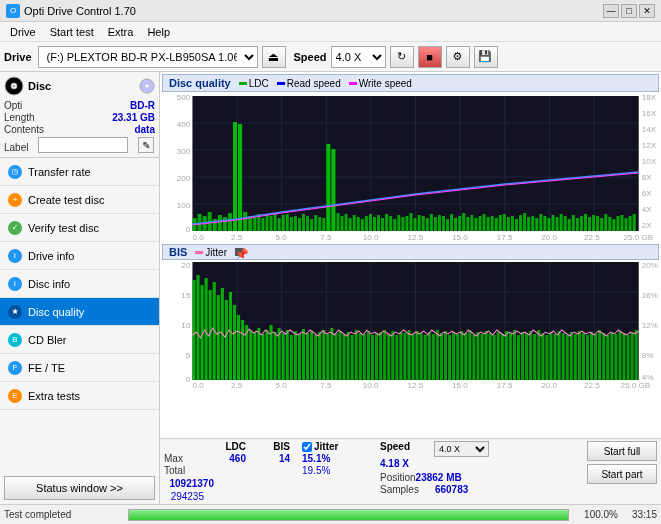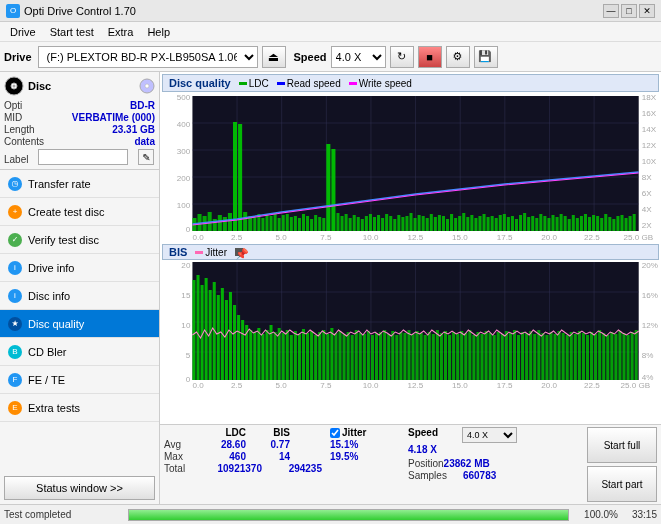--- a/index.html
+++ b/index.html
@@ -54,21 +54,21 @@
 
     
     .content-area { flex: 1; display: flex; flex-direction: column; background: white; }
     .chart-title-bar { background: #e0e8f8; height: 18px; display: flex; align-items: center; padding: 0 6px; gap: 8px; border: 1px solid #a0b8d0; margin-bottom: 2px; }
     .chart-title { font-weight: bold; font-size: 11px; color: #003080; }
     .legend-item { display: flex; align-items: center; gap: 2px; font-size: 10px; }
     .legend-dot { width: 8px; height: 3px; }
 
     
     .stats-bar { background: #f5f5f5; border-top: 1px solid #ccc; padding: 2px 4px; display: flex; align-items: flex-start; gap: 8px; }
-    .start-btn { height: 36px; width: 70px; border: 1px solid #aaa; background: linear-gradient(#fff, #e0e0e0); cursor: pointer; font-size: 10px; }
+    .start-btn { height: 20px; width: 70px; border: 1px solid #aaa; background: linear-gradient(#fff, #e0e0e0); cursor: pointer; font-size: 10px; }
 
     
     .status-bar { height: 20px; background: #f0f0f0; border-top: 1px solid #ccc; display: flex; align-items: center; padding: 0 4px; gap: 4px; }
     .status-text { font-size: 10px; color: #333; width: 120px; }
     .progress-bar-wrap { flex: 1; height: 12px; background: #ddd; border: 1px solid #aaa; }
     .progress-bar-fill { height: 100%; background: linear-gradient(#90ee90, #32cd32); width: 100%; }
     .progress-text { font-size: 10px; color: #333; width: 45px; text-align: right; }
     .time-text { font-size: 10px; color: #333; width: 35px; text-align: right; }
   </style>
 </head>
@@ -129,24 +129,20 @@
 
         <svg width="16" height="16" viewBox="0 0 16 16">
           <circle cx="8" cy="8" r="7" fill="#c0c0ff" stroke="#aaa" stroke-width="1"></circle>
           <circle cx="8" cy="8" r="2" fill="white" stroke="#aaa" stroke-width="0.5"></circle>
         </svg>
       </div>
       <div class="disc-info-table">
         <div class="disc-info-row">
           <span class="disc-info-key">Opti</span>
           <span class="disc-info-val">BD-R</span>
-        </div>
-        <div class="disc-info-row">
-          <span class="disc-info-key">MID</span>
-          <span class="disc-info-val">VERBATIMe (000)</span>
         </div>
         <div class="disc-info-row">
           <span class="disc-info-key">Length</span>
           <span class="disc-info-val">23.31 GB</span>
         </div>
         <div class="disc-info-row">
           <span class="disc-info-key">Contents</span>
           <span class="disc-info-val">data</span>
         </div>
         <div class="label-row">
@@ -555,43 +551,38 @@
 
     <div class="stats-bar">
 
       <div style="display:flex;flex-direction:column;gap:1px;min-width:130px;">
         <div style="display:flex;gap:4px;font-size:10px;">
           <span style="width:28px;"></span>
           <span style="width:50px;text-align:right;font-weight:bold;">LDC</span>
           <span style="width:40px;text-align:right;font-weight:bold;">BIS</span>
         </div>
         <div style="display:flex;gap:4px;font-size:10px;">
-          <span style="width:28px;color:#333;">Avg</span>
-          <span style="width:50px;text-align:right;color:#0000cc;font-weight:bold;">28.60</span>
-          <span style="width:40px;text-align:right;color:#0000cc;font-weight:bold;">0.77</span>
-        </div>
-        <div style="display:flex;gap:4px;font-size:10px;">
           <span style="width:28px;color:#333;">Max</span>
           <span style="width:50px;text-align:right;color:#0000cc;font-weight:bold;">460</span>
           <span style="width:40px;text-align:right;color:#0000cc;font-weight:bold;">14</span>
         </div>
-        <div style="display:flex;gap:20px;font-size:10px;">
+        <div style="display:flex;gap:2px;font-size:10px;flex-direction:column;">
           <span style="width:28px;color:#333;">Total</span>
           <span style="width:50px;text-align:right;color:#0000cc;font-weight:bold;">10921370</span>
-          <span style="width:40px;text-align:right;color:#0000cc;font-weight:bold;">294235</span>
+          <span style="width:40px;text-align:right;color:#0000cc;font-weight:normal;">294235</span>
         </div>
       </div>
 
       <div style="display:flex;flex-direction:column;gap:1px;min-width:70px;">
         <div style="display:flex;align-items:center;gap:2px;font-size:10px;font-weight:bold;">
           <input type="checkbox" checked="" style="width: 10px; height: 10px;">
           <span>Jitter</span>
         </div>
         <div style="font-size:10px;color:#0000cc;font-weight:bold;">15.1%</div>
-        <div style="font-size:10px;color:#0000cc;font-weight:bold;">19.5%</div>
+        <div style="font-size:10px;color:#0000cc;font-weight:normal;">19.5%</div>
       </div>
 
       <div style="display:flex;flex-direction:column;gap:1px;min-width:120px;">
         <div style="display:flex;gap:4px;font-size:10px;">
           <span style="width:50px;font-weight:bold;">Speed</span>
           <select style="height:16px;width:55px;font-size:9px;border:1px solid #aaa;">
             <option>4.0 X</option>
           </select>
         </div>
         <div style="font-size:10px;color:#0000cc;font-weight:bold;">4.18 X</div>

